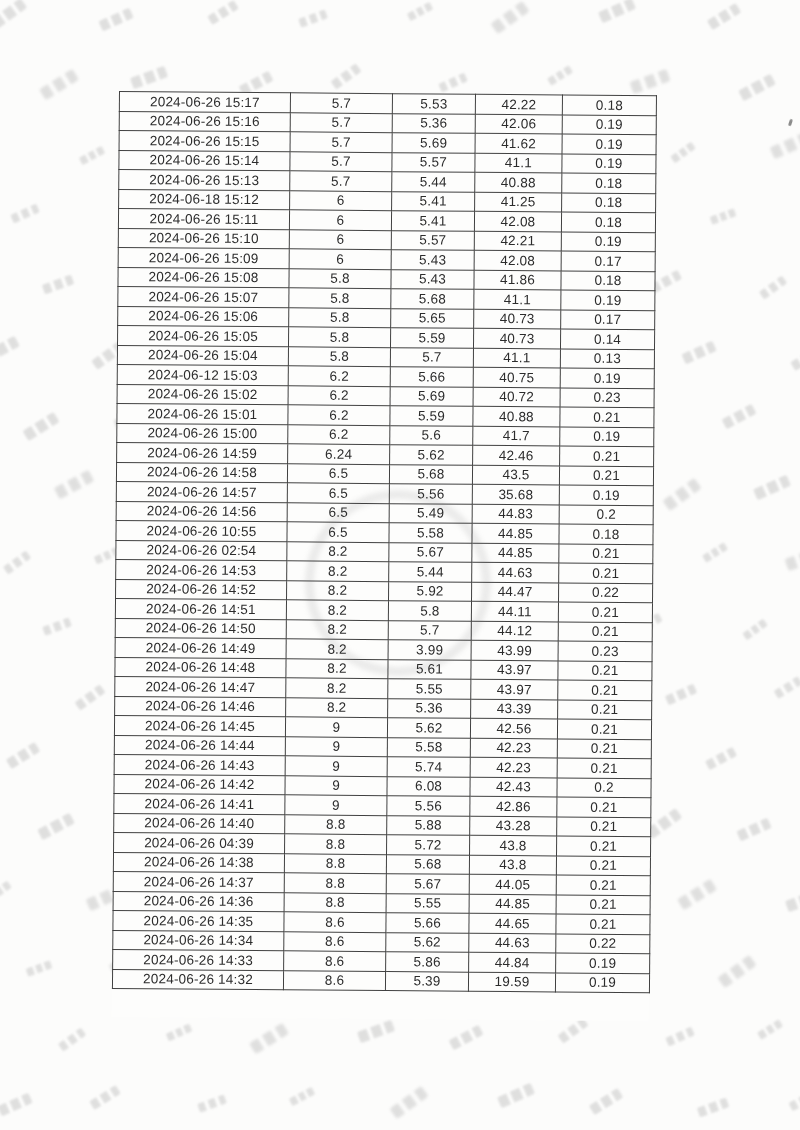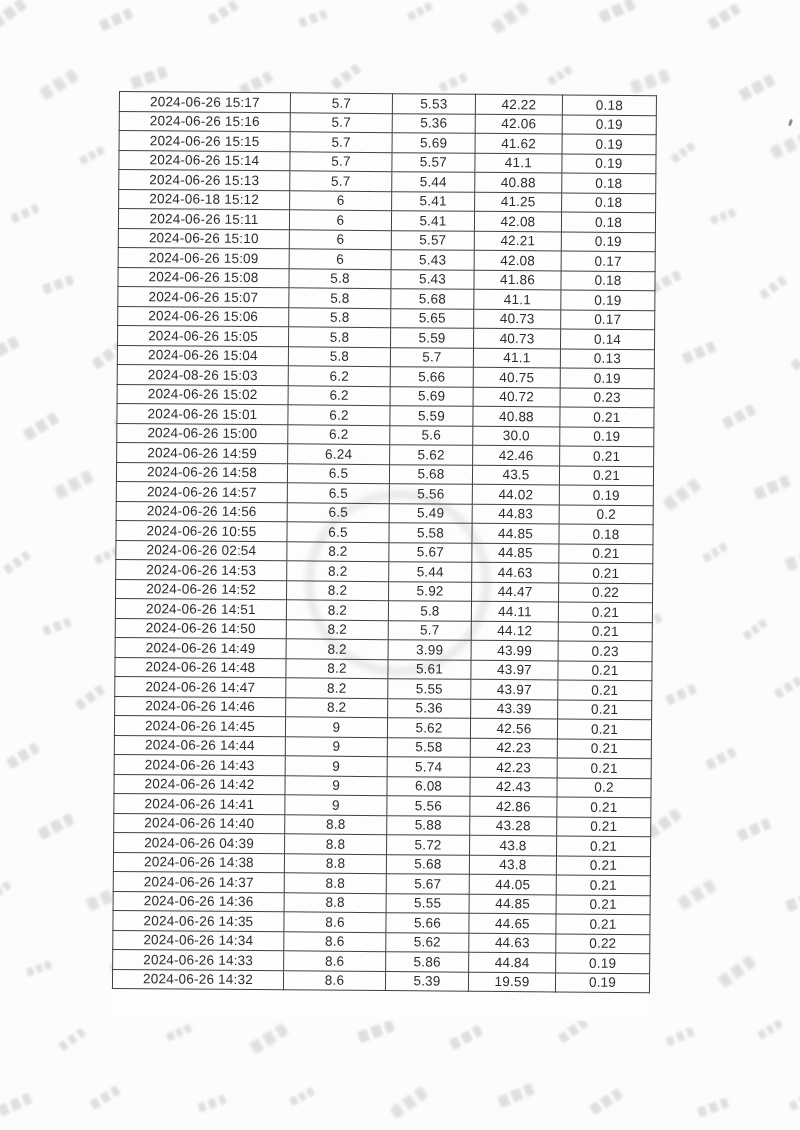--- a/index.html
+++ b/index.html
@@ -344,21 +344,21 @@
             <td>0.14</td>
           </tr>
           <tr>
             <td>2024-06-26 15:04</td>
             <td>5.8</td>
             <td>5.7</td>
             <td>41.1</td>
             <td>0.13</td>
           </tr>
           <tr>
-            <td>2024-08-26 15:03</td>
+            <td>2024-06-12 15:03</td>
             <td>6.2</td>
             <td>5.66</td>
             <td>40.75</td>
             <td>0.19</td>
           </tr>
           <tr>
             <td>2024-06-26 15:02</td>
             <td>6.2</td>
             <td>5.69</td>
             <td>40.72</td>
@@ -368,42 +368,42 @@
             <td>2024-06-26 15:01</td>
             <td>6.2</td>
             <td>5.59</td>
             <td>40.88</td>
             <td>0.21</td>
           </tr>
           <tr>
             <td>2024-06-26 15:00</td>
             <td>6.2</td>
             <td>5.6</td>
-            <td>30.0</td>
+            <td>41.7</td>
             <td>0.19</td>
           </tr>
           <tr>
             <td>2024-06-26 14:59</td>
             <td>6.24</td>
             <td>5.62</td>
             <td>42.46</td>
             <td>0.21</td>
           </tr>
           <tr>
             <td>2024-06-26 14:58</td>
             <td>6.5</td>
             <td>5.68</td>
             <td>43.5</td>
             <td>0.21</td>
           </tr>
           <tr>
             <td>2024-06-26 14:57</td>
             <td>6.5</td>
             <td>5.56</td>
-            <td>44.02</td>
+            <td>35.68</td>
             <td>0.19</td>
           </tr>
           <tr>
             <td>2024-06-26 14:56</td>
             <td>6.5</td>
             <td>5.49</td>
             <td>44.83</td>
             <td>0.2</td>
           </tr>
           <tr>

